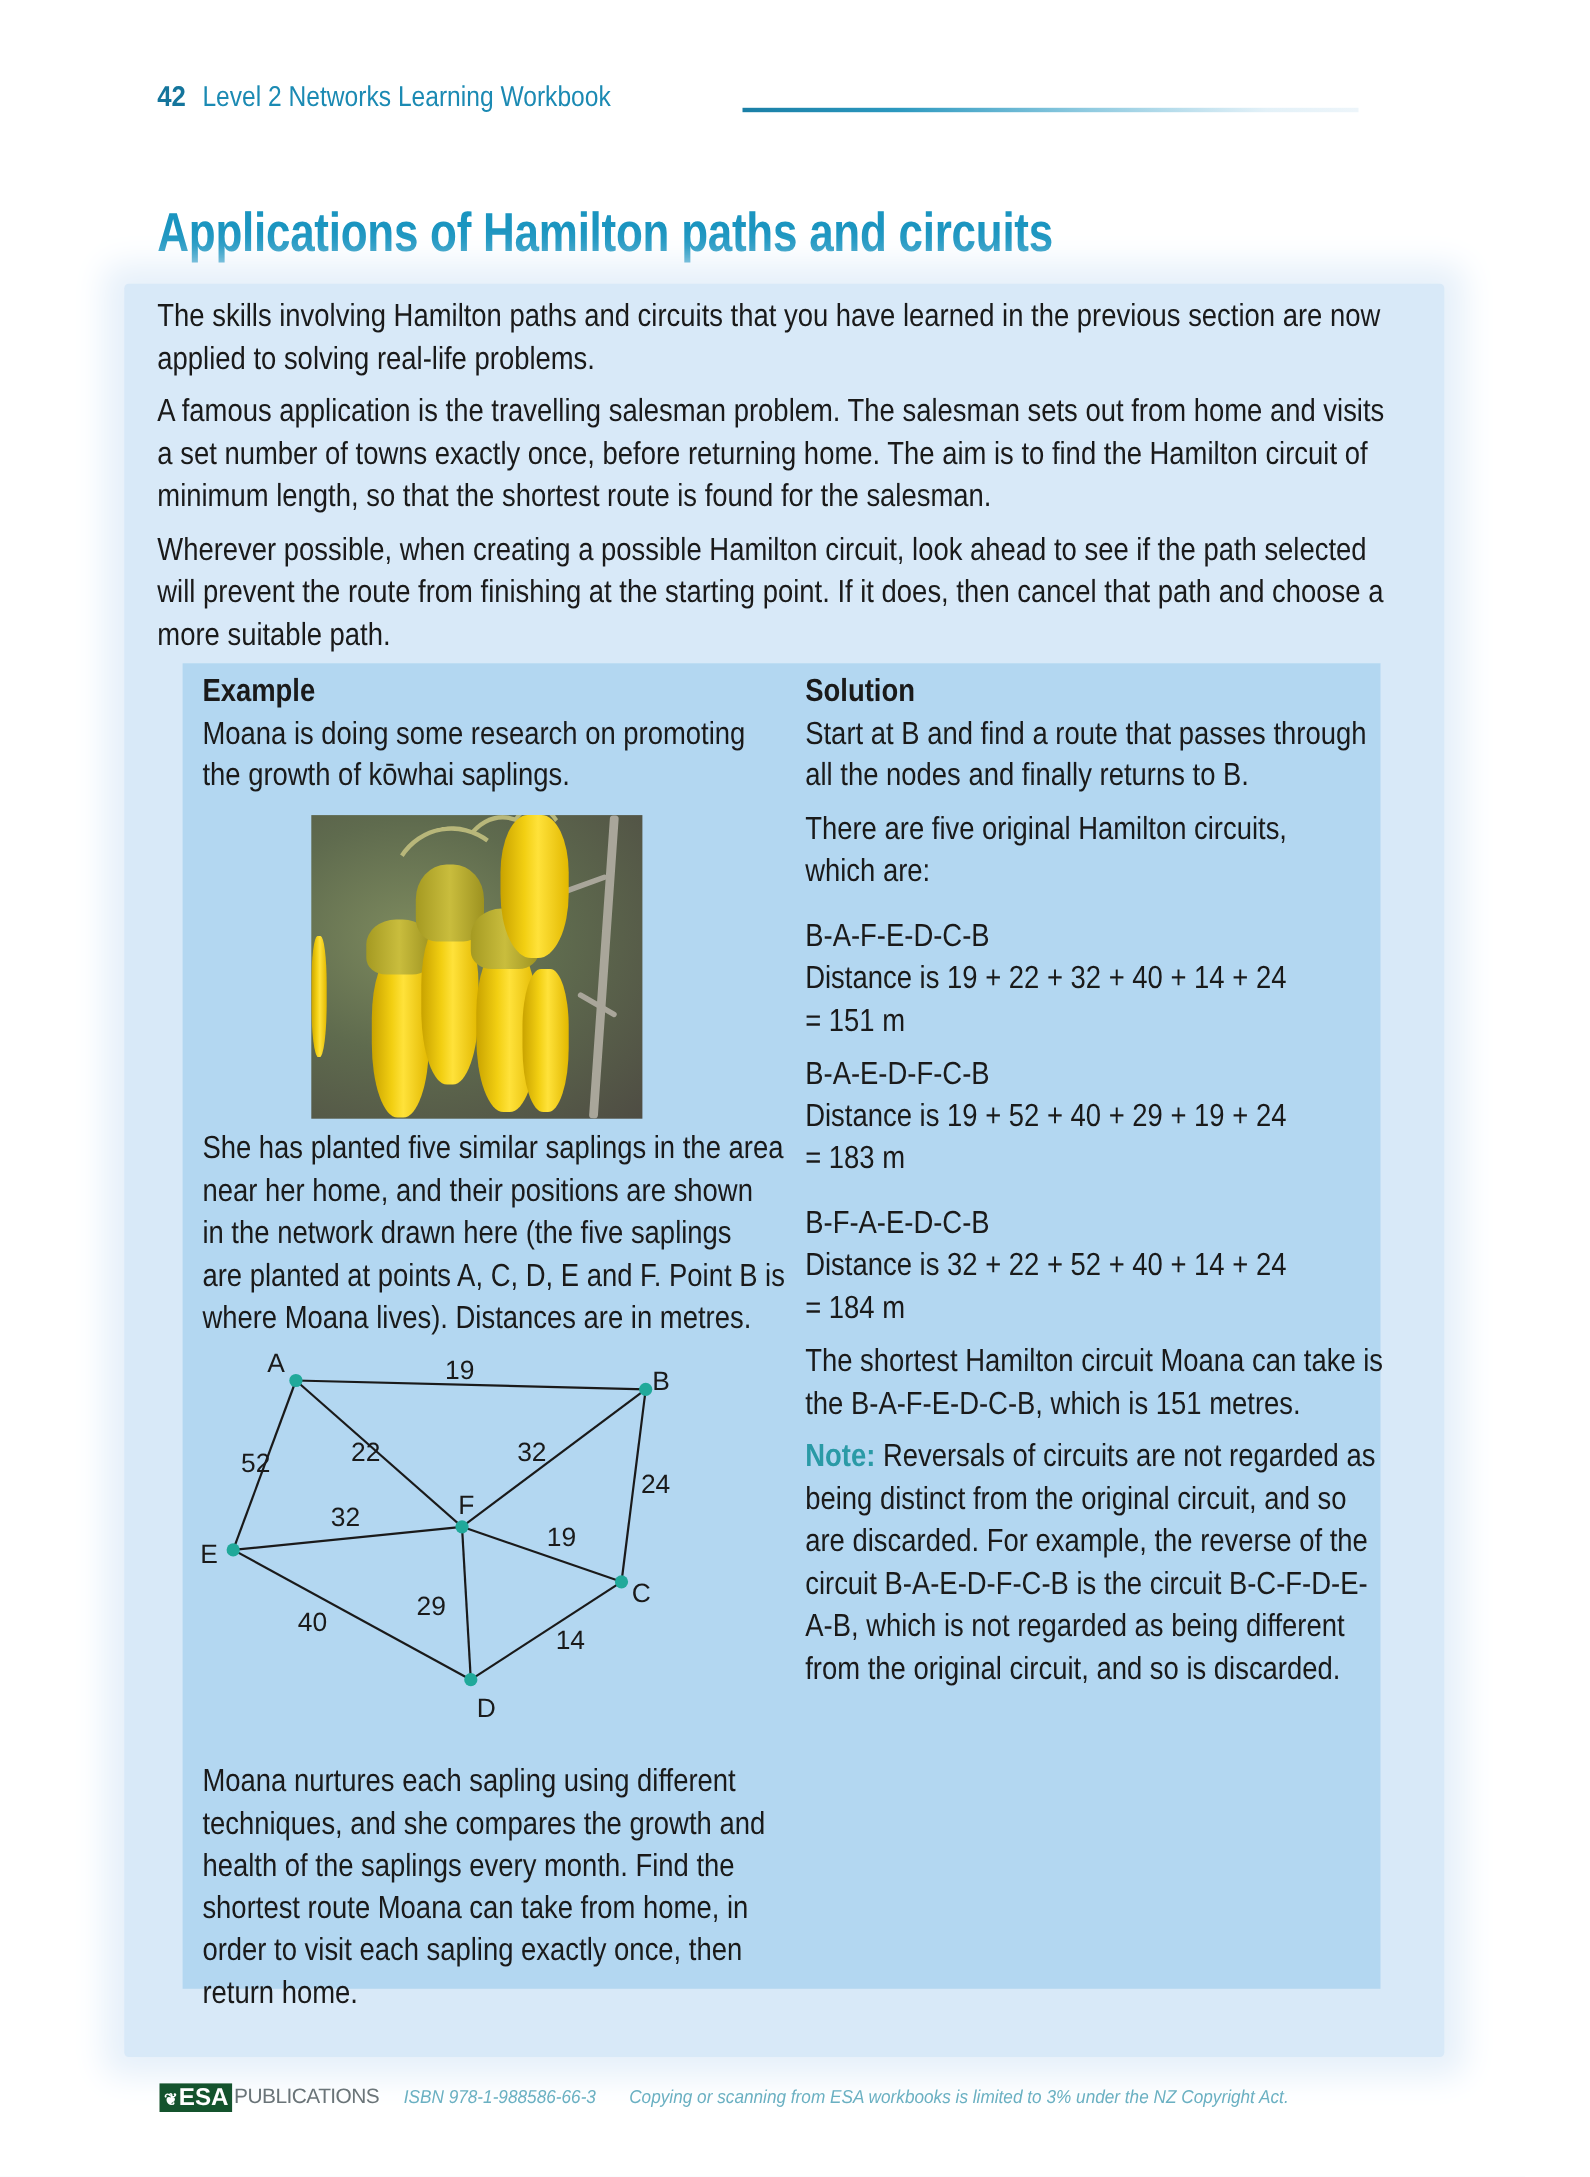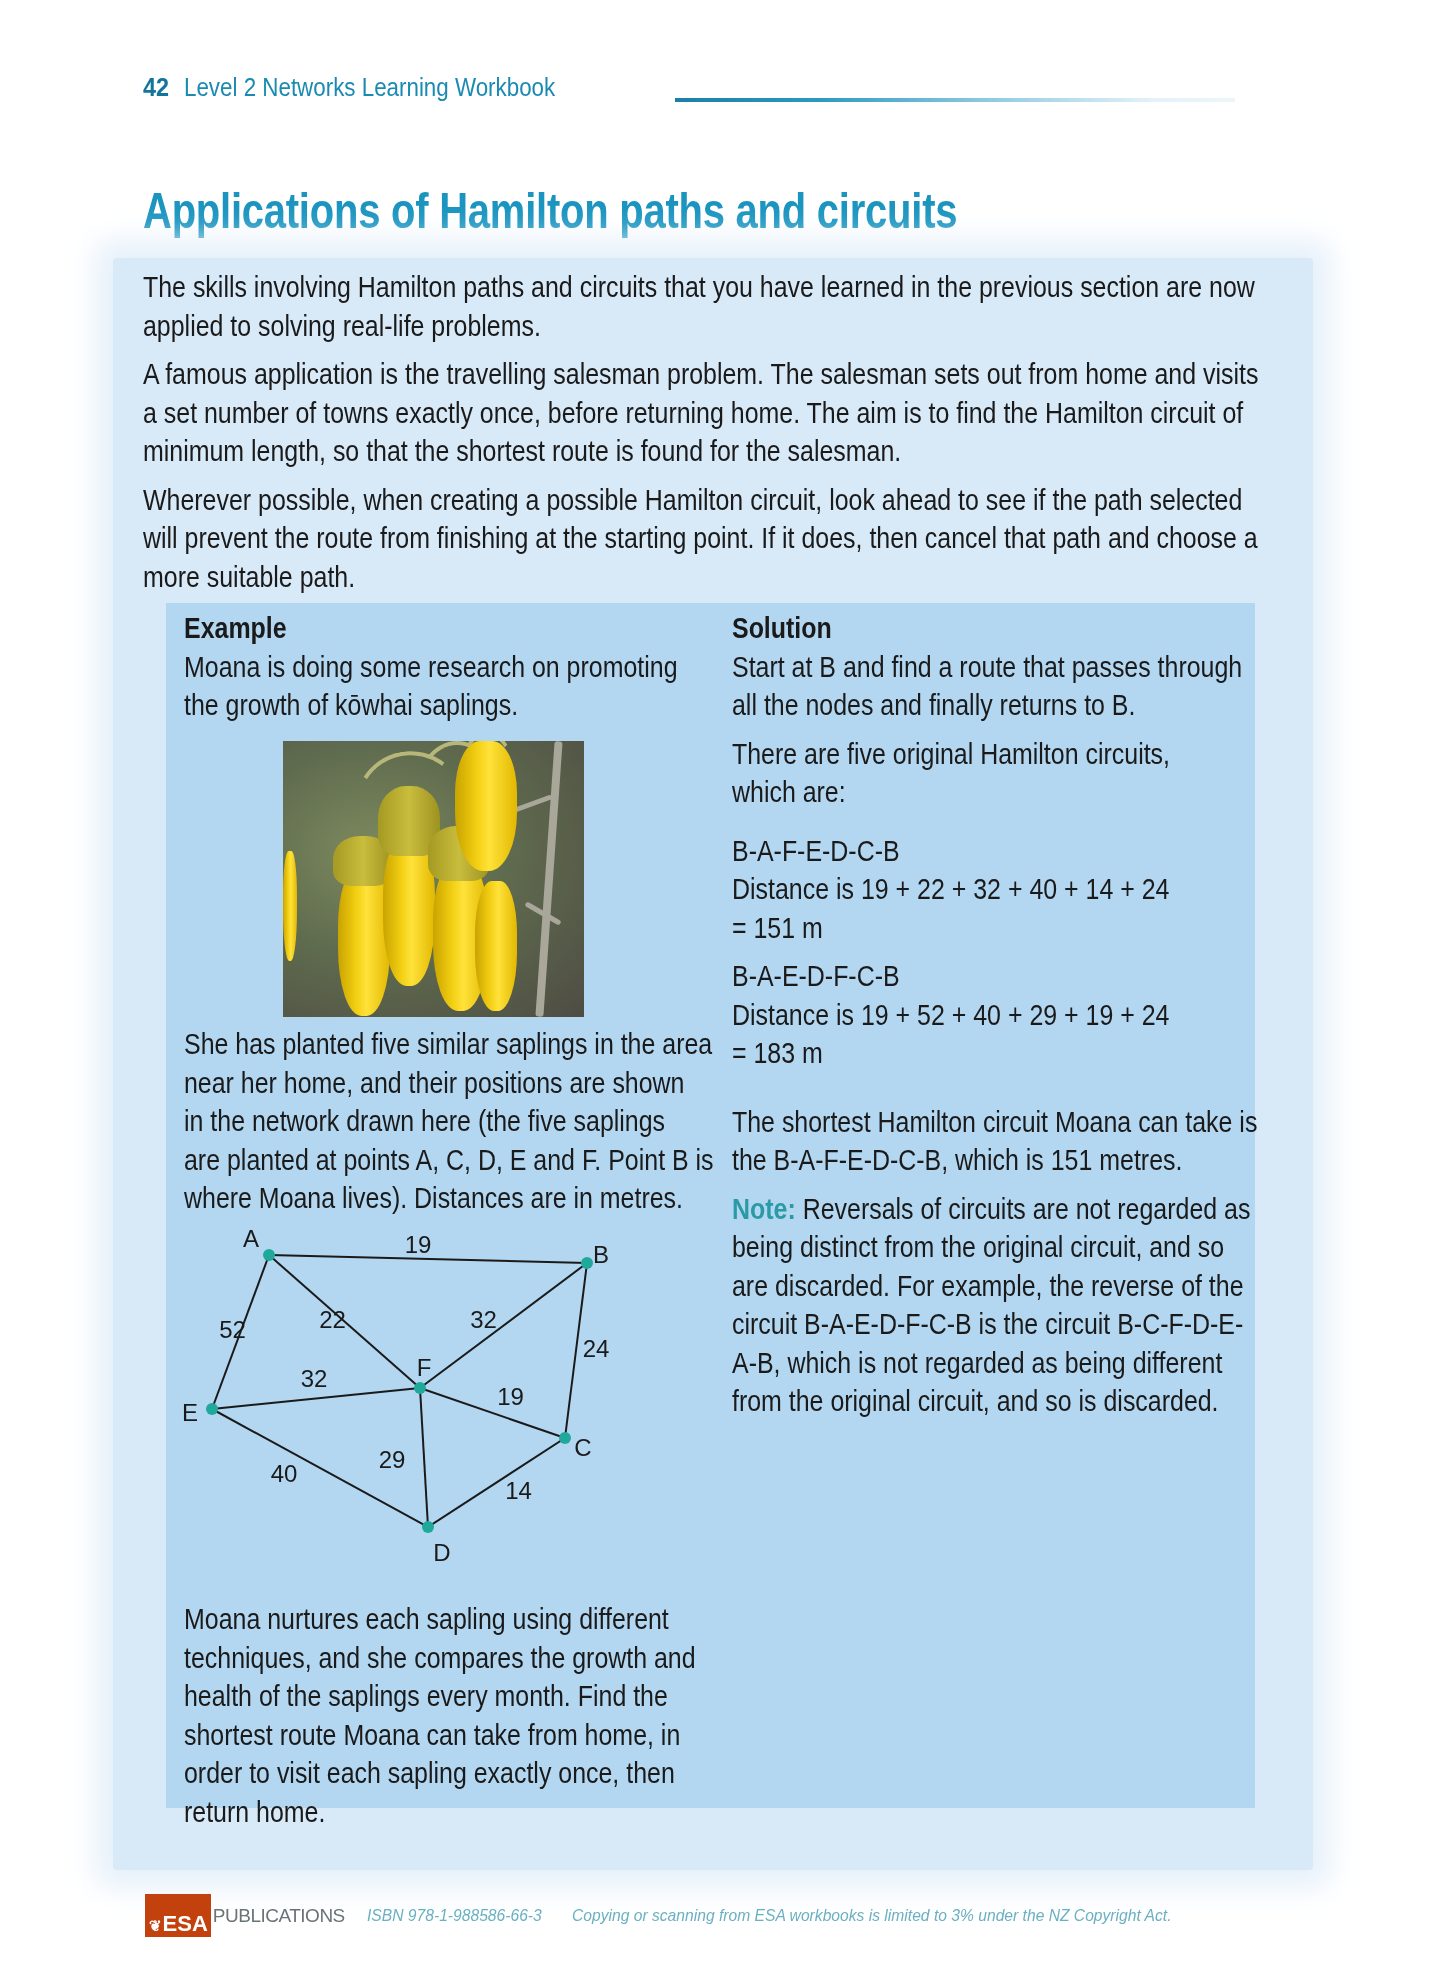--- a/index.html
+++ b/index.html
@@ -50,22 +50,22 @@
   .flower { position: absolute; border-radius: 40% 40% 45% 45%;
     background: linear-gradient(to right, #c9a300 0%, #f2cf12 35%, #ffe23a 55%, #e2b800 100%); }
   .flower-cap { position: absolute; border-radius: 45% 45% 30% 30%;
     background: linear-gradient(to right, #a59a22, #c9bd3d 50%, #9d9220); }
   .stem { position: absolute; border: 4px solid #b8b77a; border-color: #b8b77a transparent transparent transparent; border-radius: 50%; }
   .branch { position: absolute; background: #a9a69a; border-radius: 3px; }
   .graph { left: 180px; top: 1230px; width: 480px; height: 350px; }
   .graph text { font-family: "Liberation Sans", sans-serif; font-size: 24px; fill: #1a1a1a; }
   .footer { left: 145px; top: 1894px; height: 28px; white-space: nowrap; }
   .esa-logo {
-    display: inline-block; vertical-align: middle; background: #c2410c; color: #fff;
-    font-weight: bold; font-size: 22px; height: 26px; line-height: 26px; padding: 17px 3px 0 4px;
+    display: inline-block; vertical-align: middle; background: #14532d; color: #fff;
+    font-weight: bold; font-size: 22px; height: 26px; line-height: 26px; padding: 0 3px 0 4px;
   }
   .esa-logo .leaf { font-size: 15px; margin-right: 1px; }
   .pub { display: inline-block; vertical-align: middle; font-size: 19px; color: #6a7478; letter-spacing: -0.5px; margin-left: 2px; }
   .isbn, .copy { display: inline-block; vertical-align: middle; font-size: 17px; font-style: italic; color: #6ab0c2; }
   .isbn { margin-left: 18px; transform: scaleX(0.92); transform-origin: left; }
   .copy { margin-left: 10px; transform: scaleX(0.92); transform-origin: left; }
 </style>
 </head>
 <body>
 
@@ -191,20 +191,25 @@
     <span class="ln">= 151 m</span>
   </div>
   <div class="para-gap"></div>
   <div>
     <span class="ln">B-A-E-D-F-C-B</span>
     <span class="ln">Distance is 19 + 52 + 40 + 29 + 19 + 24</span>
     <span class="ln">= 183 m</span>
   </div>
   <div class="para-gap"></div>
   <div class="para-gap"></div>
+  <div>
+    <span class="ln">B-F-A-E-D-C-B</span>
+    <span class="ln">Distance is 32 + 22 + 52 + 40 + 14 + 24</span>
+    <span class="ln">= 184 m</span>
+  </div>
   <div class="para-gap"></div>
   <span class="ln">The shortest Hamilton circuit Moana can take is</span>
   <span class="ln">the B-A-F-E-D-C-B, which is 151 metres.</span>
   <div class="para-gap"></div>
   <span class="ln"><span class="note-label">Note:</span><span> Reversals of circuits are not regarded as</span></span>
   <span class="ln">being distinct from the original circuit, and so</span>
   <span class="ln">are discarded. For example, the reverse of the</span>
   <span class="ln">circuit B-A-E-D-F-C-B is the circuit B-C-F-D-E-</span>
   <span class="ln">A-B, which is not regarded as being different</span>
   <span class="ln">from the original circuit, and so is discarded.</span>

